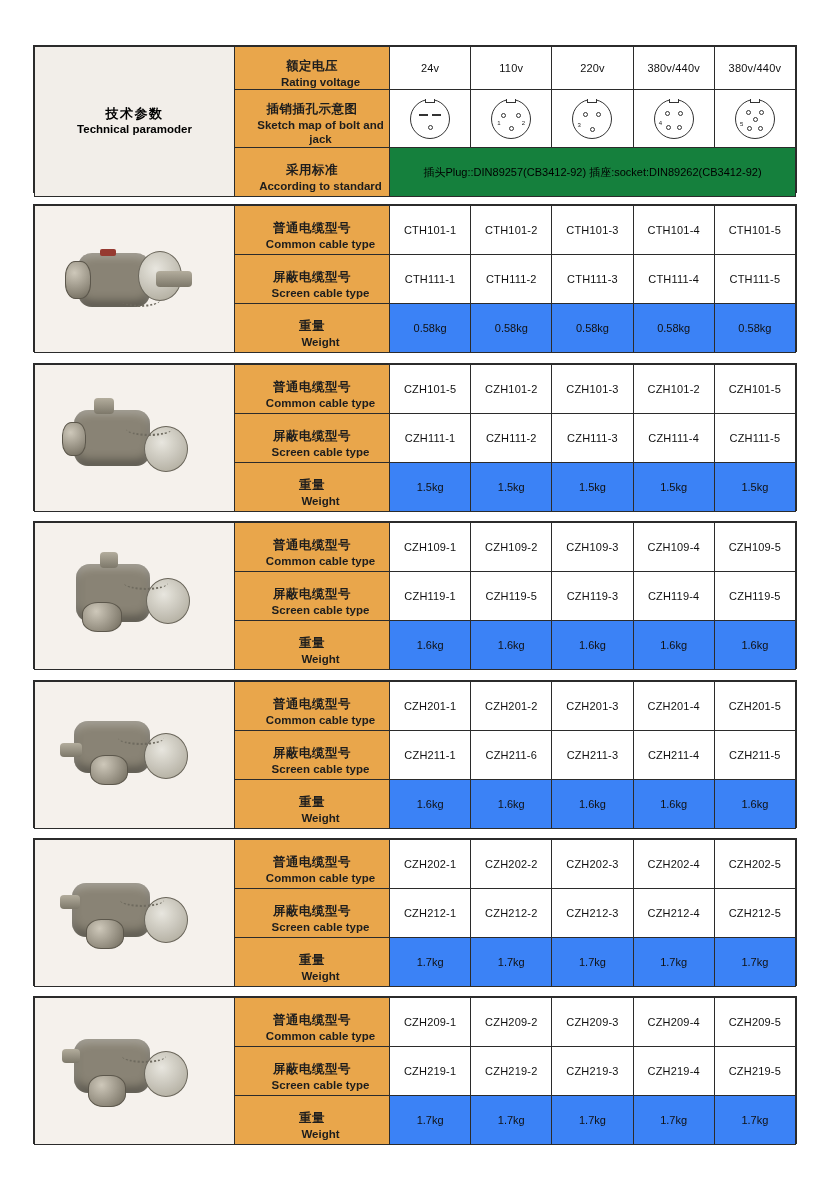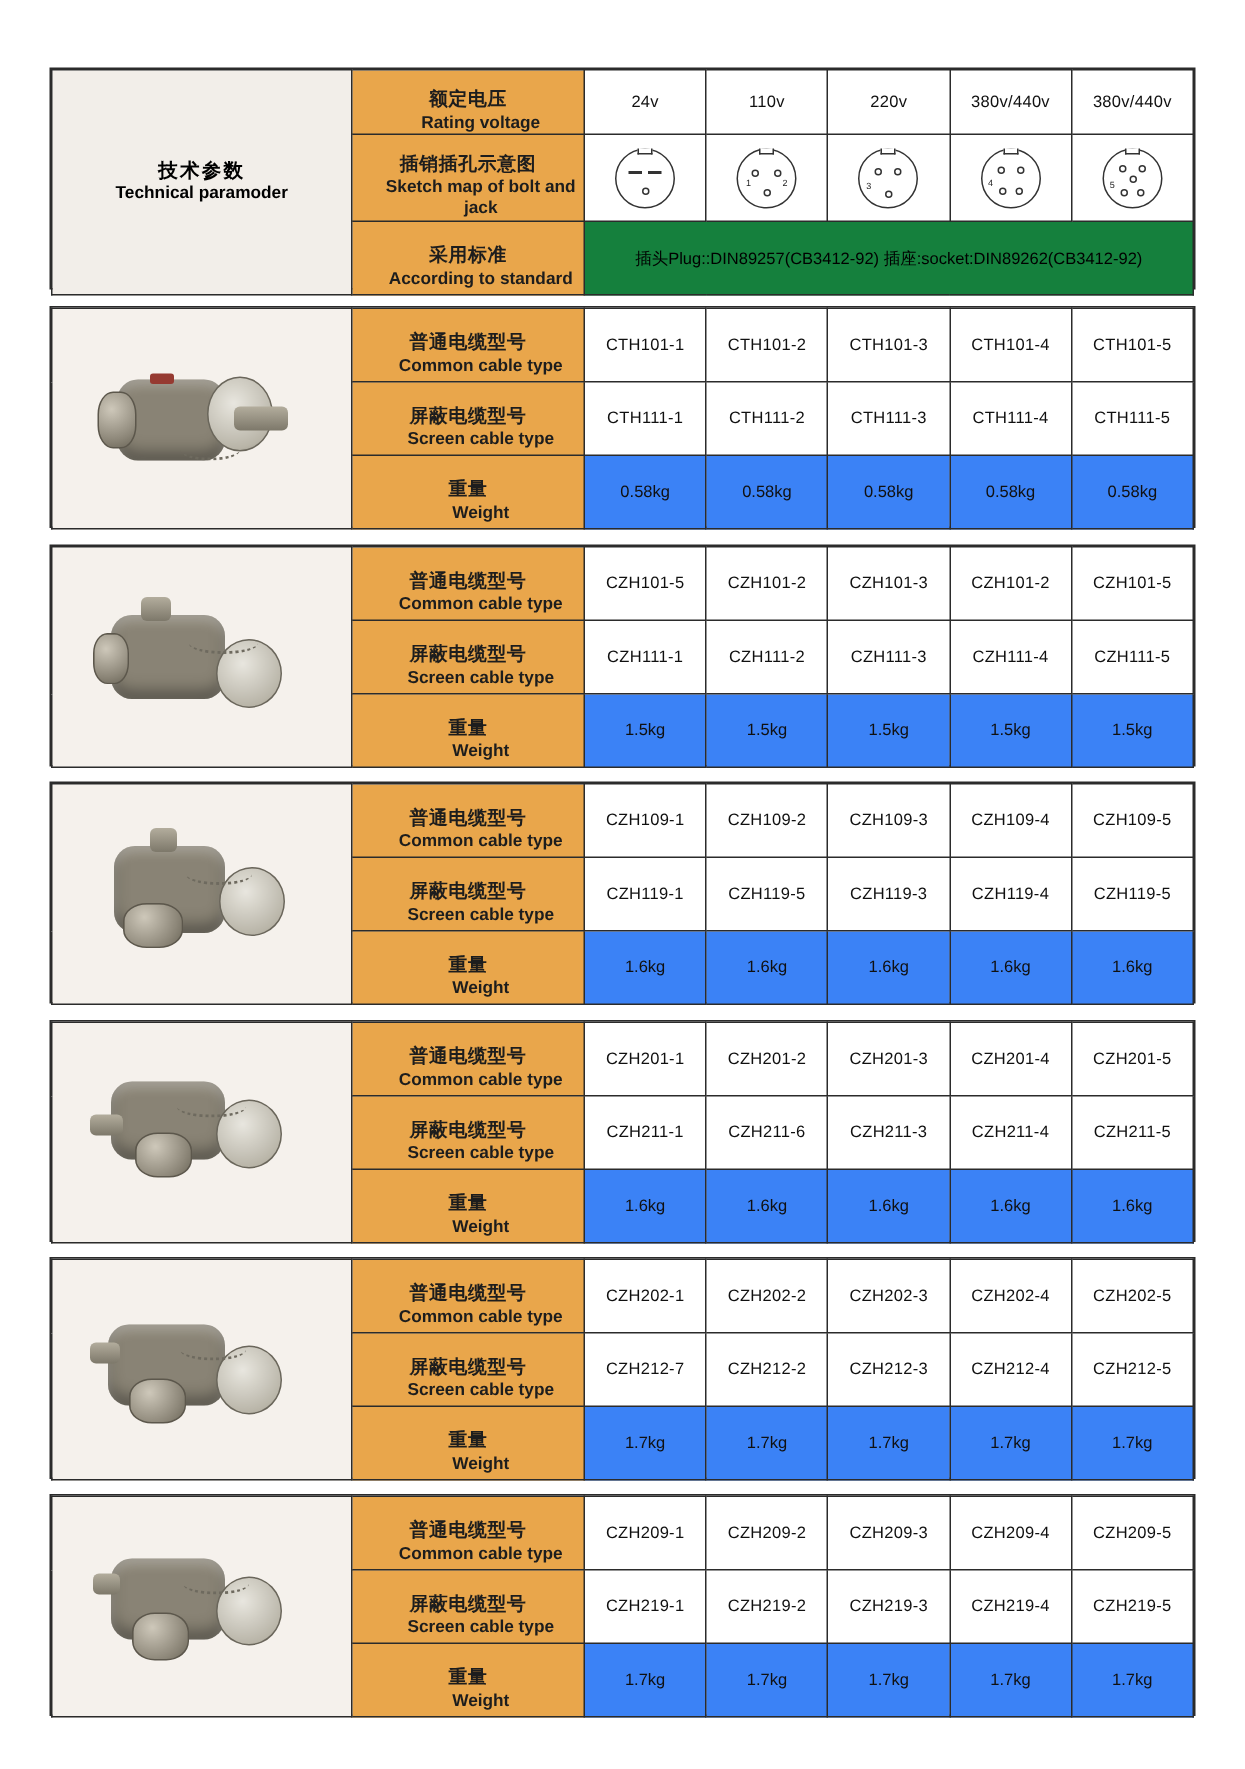--- a/index.html
+++ b/index.html
@@ -482,21 +482,21 @@
         <td class="val">CZH202-2</td>
         <td class="val">CZH202-3</td>
         <td class="val">CZH202-4</td>
         <td class="val">CZH202-5</td>
       </tr>
       <tr style="height:49px;">
         <td class="label">
           <span class="cn">屏蔽电缆型号</span>
           <span class="en">Screen cable type</span>
         </td>
-        <td class="val">CZH212-7</td>
+        <td class="val">CZH212-1</td>
         <td class="val">CZH212-2</td>
         <td class="val">CZH212-3</td>
         <td class="val">CZH212-4</td>
         <td class="val">CZH212-5</td>
       </tr>
       <tr style="height:49px;">
         <td class="label">
           <span class="cn">重量</span>
           <span class="en">Weight</span>
         </td>

